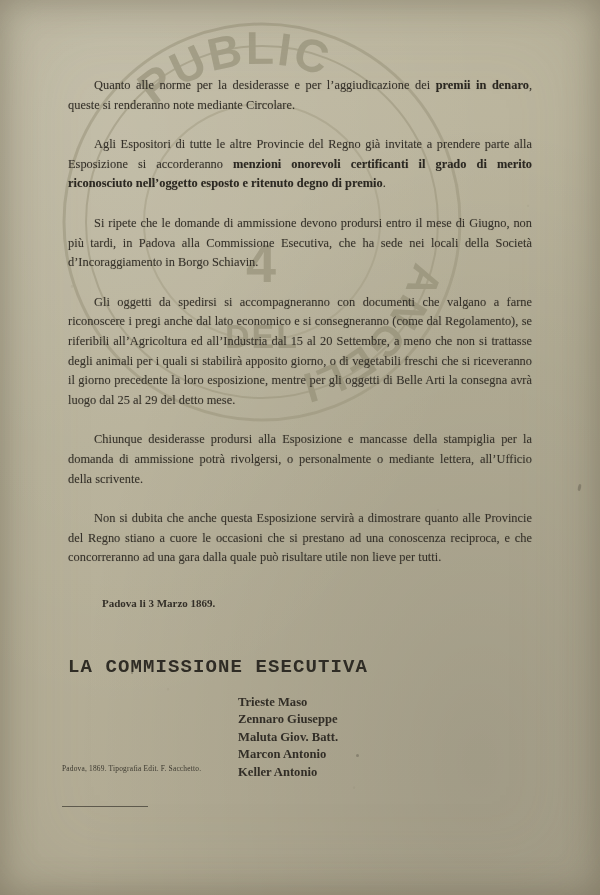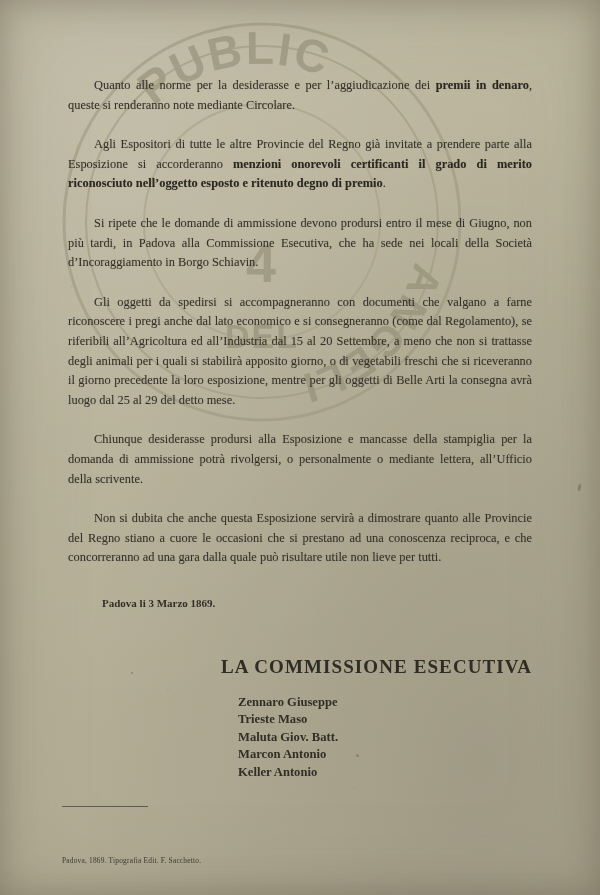--- a/index.html
+++ b/index.html
@@ -91,24 +91,24 @@
   .datum {
     margin: 26px 0 0 0;
     font-size: 11px;
     line-height: 18px;
     text-indent: 34px;
     font-weight: bold;
     color: #332f28;
   }
   .commission-title {
     margin: 44px 0 0 0;
-    text-align: right;
+    text-align: left;
     font-size: 19px;
     letter-spacing: 1.1px;
-    font-family: Liberation Serif, serif;
+    font-family: Liberation Mono, monospace;
     color: #2f2c25;
   }
   .members {
     margin: 16px 0 0 0;
     padding: 0;
     list-style: none;
     text-align: left;
     padding-left: 170px;
   }
   .members li {
@@ -124,21 +124,21 @@
     top: 806px;
     width: 86px;
     height: 1px;
     background: #4a463c;
     z-index: 4;
     opacity: .8;
   }
   .imprint {
     position: absolute;
     left: 62px;
-    top: 856px;
+    top: 764px;
     font-size: 7.4px;
     letter-spacing: .2px;
     font-family: "Liberation Serif", serif;
     color: #3b382f;
     z-index: 4;
     text-align: center;
   }
   .ink-mark {
     position: absolute;
     z-index: 3;
@@ -187,22 +187,22 @@
         <p class="para"><span>Gli oggetti da spedirsi si accompagneranno con documenti che valgano a farne riconoscere i pregi anche dal lato economico e si consegneranno (come dal Regolamento), se riferibili all’Agricoltura ed all’Industria dal 15 al 20 Settembre, a meno che non si trattasse degli animali per i quali si stabilirà apposito giorno, o di vegetabili freschi che si riceveranno il giorno precedente la loro esposizione, mentre per gli oggetti di Belle Arti la consegna avrà luogo dal 25 al 29 del detto mese.</span></p>
         <p class="para"><span>Chiunque desiderasse prodursi alla Esposizione e mancasse della stampiglia per la domanda di ammissione potrà rivolgersi, o personalmente o mediante lettera, all’Ufficio della scrivente.</span></p>
         <p class="para"><span>Non si dubita che anche questa Esposizione servirà a dimostrare quanto alle Provincie del Regno stiano a cuore le occasioni che si prestano ad una conoscenza reciproca, e che concorreranno ad una gara dalla quale può risultare utile non lieve per tutti.</span></p>
       </div>
 
     <p class="datum">Padova li 3 Marzo 1869.</p>
 
     <h2 class="commission-title">LA COMMISSIONE ESECUTIVA</h2>
 
     <ul class="members" id="members">
+        <li>Trieste Maso</li>
         <li>Zennaro Giuseppe</li>
-        <li>Trieste Maso</li>
         <li>Maluta Giov. Batt.</li>
         <li>Marcon Antonio</li>
         <li>Keller Antonio</li>
       </ul>
   </div>
 
   <div class="footer-rule"></div>
   <div class="imprint">Padova, 1869. Tipografia Edit. F. Sacchetto.</div>
 
 </div>

